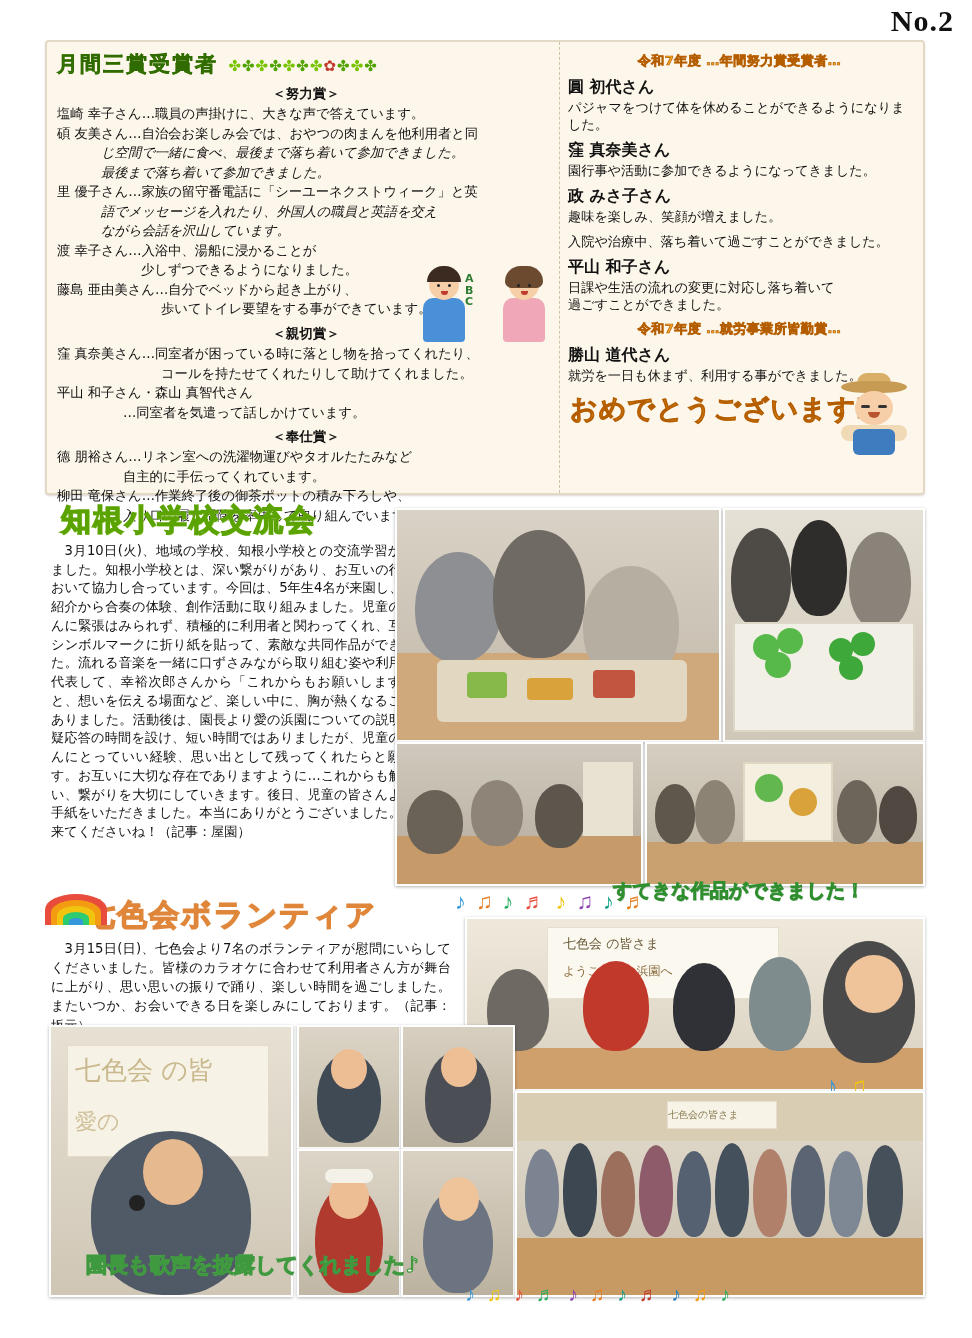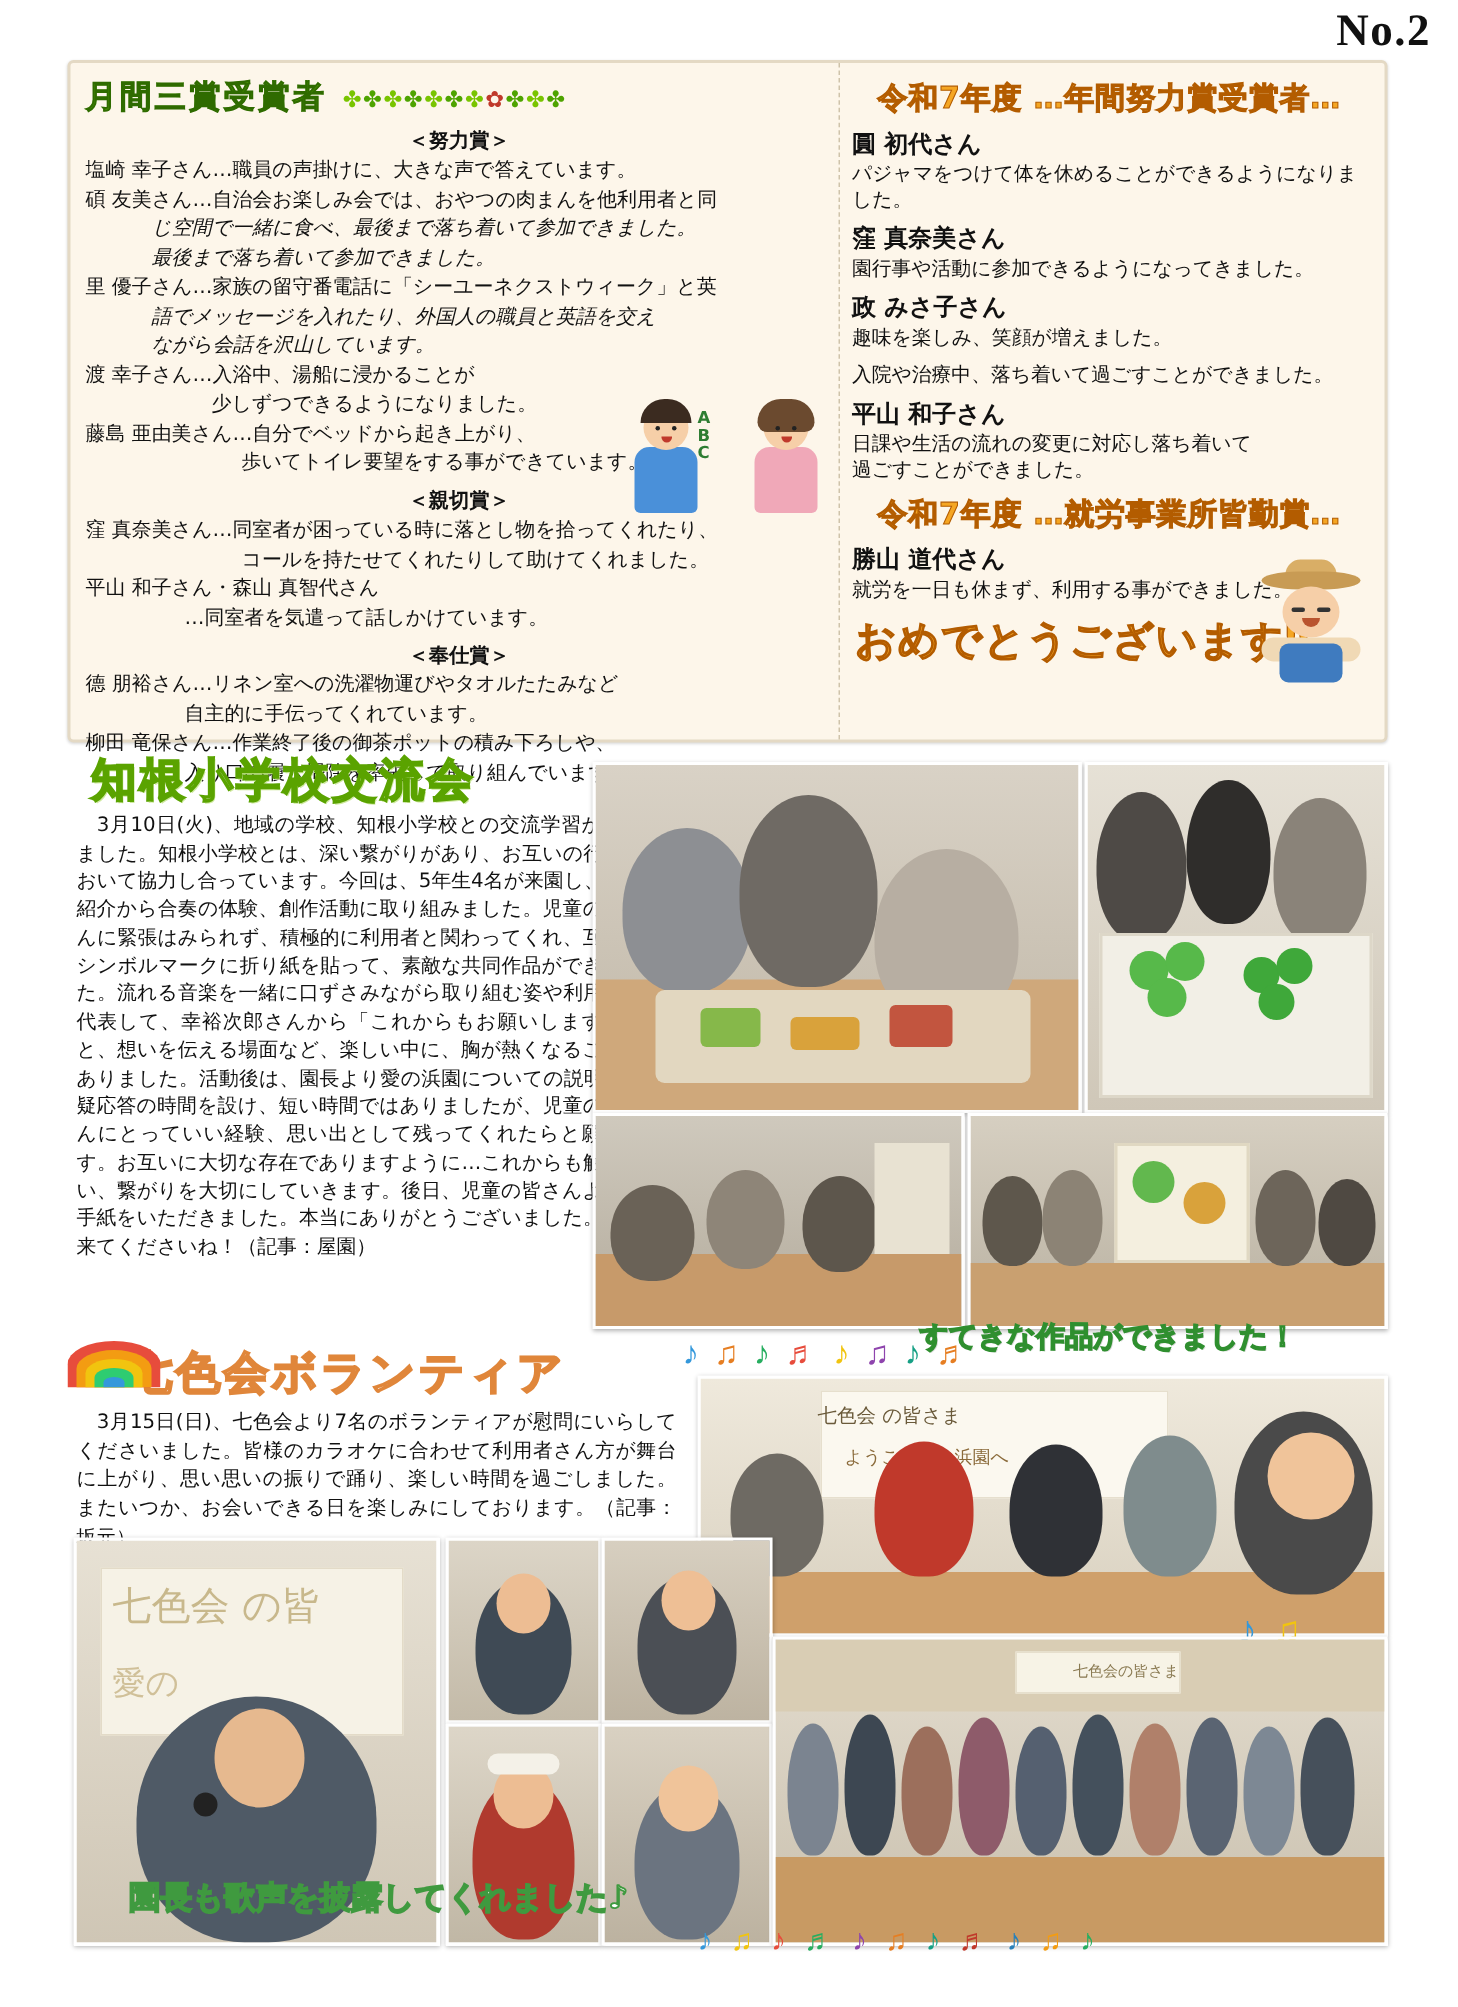--- a/index.html
+++ b/index.html
@@ -64,21 +64,21 @@
   }
   .indent1{padding-left:66px;text-indent:0;}
   .indent2{padding-left:104px;}
   .indent3{padding-left:84px;}
   .indent4{padding-left:44px;font-style:italic;}
 
   
   .ttl-orange{
     display:block;
     font-family:"DejaVu Sans", sans-serif;
-    font-size:20px;font-weight:bold;
+    font-size:13px;font-weight:bold;
     color:#f5a623;
     -webkit-text-stroke:0.7px #b35c00;
     text-align:center;
     margin:2px 0 7px 0;
     letter-spacing:0.5px;
   }
   .rname{
     font-size:16px;font-weight:bold;margin:0 0 1px 2px;
     font-family:"DejaVu Sans", sans-serif;
   }
@@ -347,21 +347,21 @@
     </div>
     <div class="ttl-vol">七色会ボランティア</div>
     <div class="body3">　3月15日(日)、七色会より7名のボランティアが慰問にいらしてくださいました。皆様のカラオケに合わせて利用者さん方が舞台に上がり、思い思いの振りで踊り、楽しい時間を過ごしました。またいつか、お会いできる日を楽しみにしております。（記事：坂元）</div>
 
     <div class="notes" style="left:410px;top:-6px;">
       <span class="note" style="color:#3498db">♪</span><span class="note" style="color:#e67e22">♫</span><span class="note" style="color:#27ae60">♪</span><span class="note" style="color:#e74c3c">♬</span><span class="note" style="color:#f1c40f">♪</span><span class="note" style="color:#8e44ad">♫</span><span class="note" style="color:#16a085">♪</span><span class="note" style="color:#e67e22">♬</span>
     </div>
 
     <div class="ph" style="left:420px;top:22px;width:456px;height:170px;background:linear-gradient(#efe9dc,#d8d0bf);">
       <div style="position:absolute;left:80px;top:8px;width:230px;height:70px;background:#fbf8ef;border:1px solid #e6dfcd;"></div>
-      <div style="position:absolute;left:78px;top:16px;font-size:13px;color:#6a5a3a;font-family:'DejaVu Sans',sans-serif;">七色会 の皆さま</div>
+      <div style="position:absolute;left:96px;top:16px;font-size:13px;color:#6a5a3a;font-family:'DejaVu Sans',sans-serif;">七色会 の皆さま</div>
       <div style="position:absolute;left:96px;top:44px;font-size:12px;color:#8a6a3a;font-family:'DejaVu Sans',sans-serif;">ようこそ愛の浜園へ</div>
       <div style="position:absolute;left:0;top:76%;right:0;bottom:0;background:#cfa06b;"></div>
       <div class="blob" style="left:20px;top:50px;width:62px;height:82px;background:#6e6a63;"></div>
       <div class="blob" style="left:116px;top:42px;width:66px;height:90px;background:#c0392b;"></div>
       <div class="blob" style="left:206px;top:44px;width:62px;height:88px;background:#2f3136;"></div>
       <div class="blob" style="left:282px;top:38px;width:62px;height:94px;background:#7f8c8d;"></div>
       <div class="blob" style="left:356px;top:22px;width:92px;height:122px;background:#4a4a4a;"></div>
       <div style="position:absolute;left:378px;top:36px;width:58px;height:58px;border-radius:50%;background:#f0c49a;"></div>
     </div>
 
@@ -394,21 +394,21 @@
       <div style="position:absolute;left:26px;top:18px;width:48px;height:14px;border-radius:8px;background:#f4f1e8;"></div>
     </div>
 
     <div class="ph" style="left:356px;top:254px;width:110px;height:144px;background:linear-gradient(#d9d1c2,#bcb2a0);">
       <div class="blob" style="left:20px;top:38px;width:70px;height:104px;background:#6b7480;"></div>
       <div style="position:absolute;left:36px;top:26px;width:40px;height:44px;border-radius:50%;background:#f0c49a;"></div>
     </div>
 
     <div class="ph" style="left:470px;top:196px;width:406px;height:202px;background:linear-gradient(#e3dcce,#c9c0ae);">
       <div style="position:absolute;left:0;top:0;right:0;height:48px;background:#d9cdb4;"></div>
-      <div style="position:absolute;left:160px;top:8px;width:108px;height:26px;background:#f7f3e6;border:1px solid #e6dfcd;font-size:10px;color:#8a7a52;text-align:right;line-height:26px;font-family:'DejaVu Sans',sans-serif;">七色会の皆さま</div>
+      <div style="position:absolute;left:150px;top:8px;width:108px;height:26px;background:#f7f3e6;border:1px solid #e6dfcd;font-size:10px;color:#8a7a52;text-align:left;line-height:26px;font-family:'DejaVu Sans',sans-serif;">七色会の皆さま</div>
       <div style="position:absolute;left:0;top:72%;right:0;bottom:0;background:#c89a63;"></div>
       <div class="blob" style="left:8px;top:56px;width:34px;height:88px;background:#7b8490;"></div>
       <div class="blob" style="left:46px;top:50px;width:34px;height:94px;background:#3d4752;"></div>
       <div class="blob" style="left:84px;top:58px;width:34px;height:86px;background:#9c6f5c;"></div>
       <div class="blob" style="left:122px;top:52px;width:34px;height:92px;background:#8e5b6a;"></div>
       <div class="blob" style="left:160px;top:58px;width:34px;height:86px;background:#556070;"></div>
       <div class="blob" style="left:198px;top:50px;width:34px;height:94px;background:#44505c;"></div>
       <div class="blob" style="left:236px;top:56px;width:34px;height:88px;background:#b0806a;"></div>
       <div class="blob" style="left:274px;top:52px;width:34px;height:92px;background:#5a6472;"></div>
       <div class="blob" style="left:312px;top:58px;width:34px;height:86px;background:#7d8894;"></div>

